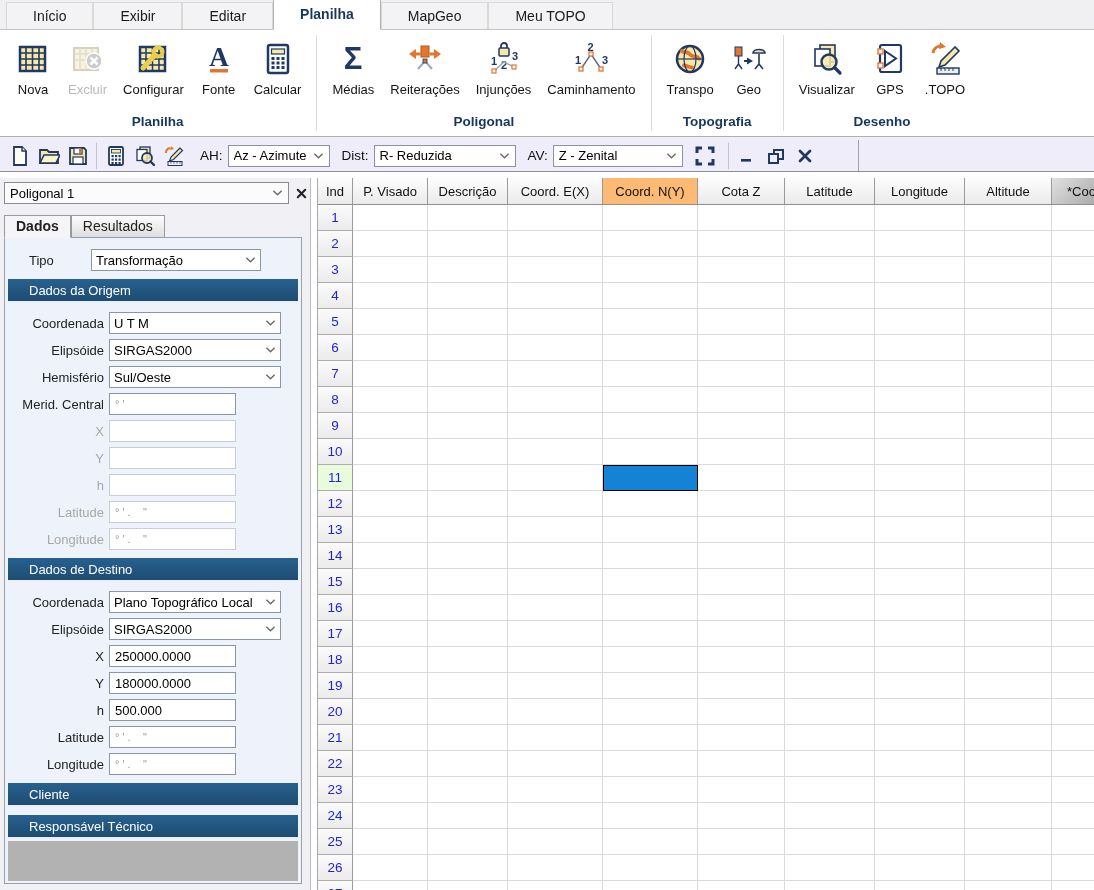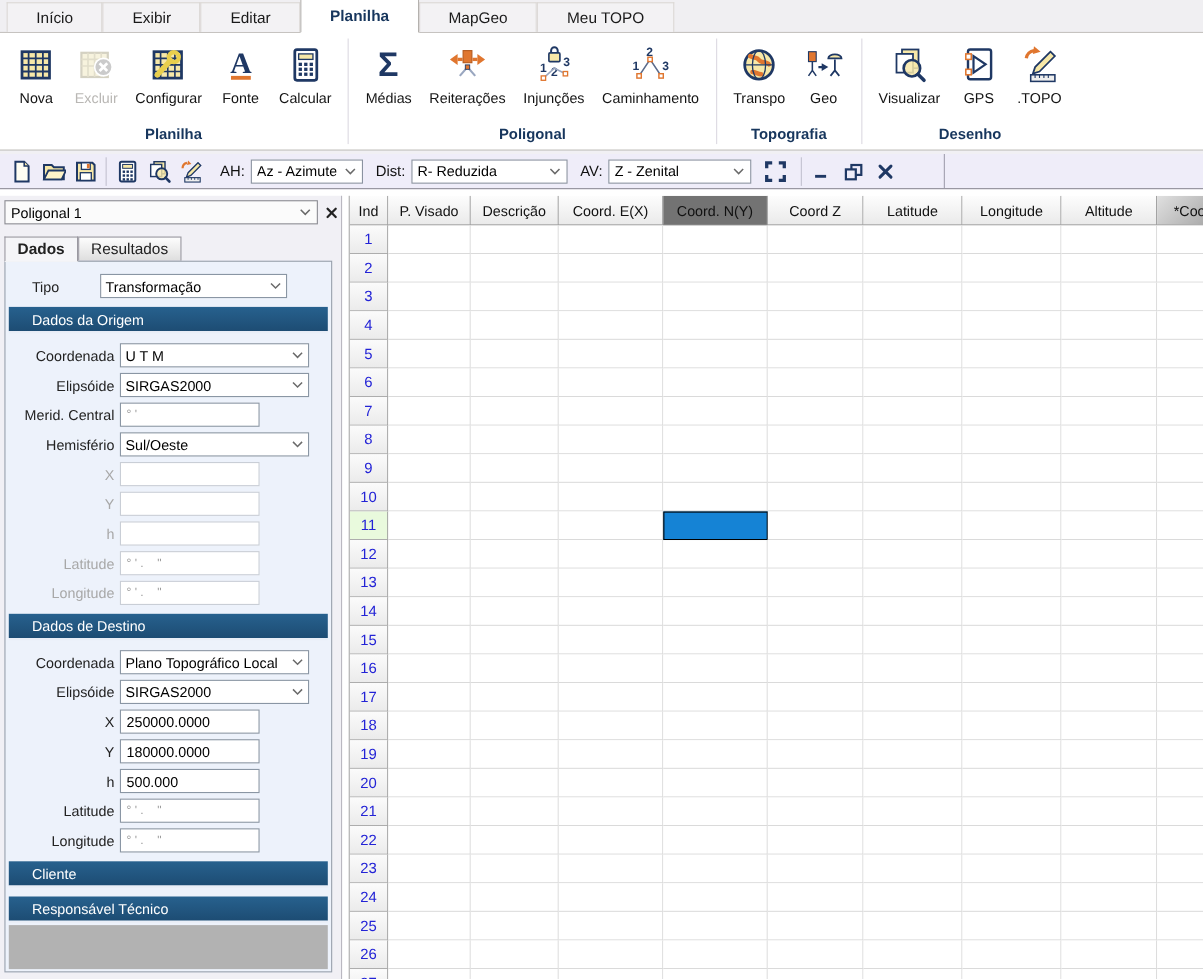--- a/index.html
+++ b/index.html
@@ -55,21 +55,21 @@
   .flabel.muted{color:#a8a8a8;}
   .combo{height:22px;background:#fff;border:1px solid #8a96a4;display:flex;align-items:center;font-size:13px;padding:0 4px;box-sizing:border-box;width:172px;cursor:pointer;}
   .tinput{height:22px;background:#fff;border:1px solid #8a96a4;display:flex;align-items:center;font-size:13px;padding:0 5px;box-sizing:border-box;width:127px;cursor:text;}
   .tinput.disabled{border-color:#c9ced6;cursor:default;}
   .tval{white-space:pre;}
   .tval.muted{color:#9a9a9a;font-size:11px;}
   .gray-footer{position:absolute;bottom:2px;left:3px;right:3px;height:40px;background:#b2b2b2;}
   
   .ghead{display:flex;height:27px;}
   .gh{box-sizing:border-box;height:27px;border-right:1px solid #9a9a9a;border-bottom:1px solid #8e8e8e;background:linear-gradient(#fdfdfd,#eaeaea);display:flex;align-items:center;justify-content:center;font-size:13px;color:#111;flex-shrink:0;cursor:pointer;white-space:nowrap;overflow:hidden;}
-  .gh.highlight{background:#737373;}
+  .gh.highlight{background:#fdba74;}
   .gh.pressed{background:linear-gradient(135deg,#e0e0e0,#9f9f9f);}
   .grow{display:flex;height:26px;}
   .rh{box-sizing:border-box;width:35px;border-right:1px solid #9b9b9b;border-bottom:1px solid #adadad;background:linear-gradient(#fbfbfb,#ebebeb);display:flex;align-items:center;justify-content:center;font-size:13.5px;color:#2323d6;flex-shrink:0;cursor:pointer;}
   .rh.current{background:#e9fadd;}
   .gc{box-sizing:border-box;border-right:1px solid #dadada;border-bottom:1px solid #dadada;flex-shrink:0;background:#fff;cursor:cell;}
   .gc.selected{background:#1583d5;border:1.5px solid #000;}
 </style>
 </head>
 <body>
 
@@ -455,37 +455,37 @@
             <div class="combo">
               <span class="cval">SIRGAS2000</span>
               <span class="chev">
                 <svg viewBox="0 0 12 8">
                   <path d="M1.5 1.5 L6 6 L10.5 1.5" fill="none" stroke="#6a6a6a" stroke-width="1.5"></path>
                 </svg>
               </span>
             </div>
           </div>
           <div class="frow">
-            <span class="flabel">Merid. Central</span>
-            <div class="tinput">
-              <span class="tval muted">° '</span>
-            </div>
-          </div>
-          <div class="frow">
             <span class="flabel">Hemisfério</span>
             <div class="combo">
               <span class="cval">Sul/Oeste</span>
               <span class="chev">
                 <svg viewBox="0 0 12 8">
                   <path d="M1.5 1.5 L6 6 L10.5 1.5" fill="none" stroke="#6a6a6a" stroke-width="1.5"></path>
                 </svg>
               </span>
             </div>
           </div>
           <div class="frow">
+            <span class="flabel">Merid. Central</span>
+            <div class="tinput">
+              <span class="tval muted">° '</span>
+            </div>
+          </div>
+          <div class="frow">
             <span class="flabel muted">X</span>
             <div class="tinput disabled">
               <span class="tval muted"></span>
             </div>
           </div>
           <div class="frow">
             <span class="flabel muted">Y</span>
             <div class="tinput disabled">
               <span class="tval muted"></span>
             </div>
@@ -567,21 +567,21 @@
         </div>
       </div>
     <div class="splitter"></div>
     <div class="grid" id="grid">
         <div class="ghead">
           <div class="gh" style="width: 35px;">Ind</div>
           <div class="gh" style="width: 75px;">P. Visado</div>
           <div class="gh" style="width: 80px;">Descrição</div>
           <div class="gh" style="width: 95px;">Coord. E(X)</div>
           <div class="gh highlight" style="width: 95px;">Coord. N(Y)</div>
-          <div class="gh" style="width: 87px;">Coord Z</div>
+          <div class="gh" style="width: 87px;">Cota Z</div>
           <div class="gh" style="width: 90px;">Latitude</div>
           <div class="gh" style="width: 90px;">Longitude</div>
           <div class="gh" style="width: 87px;">Altitude</div>
           <div class="gh pressed" style="width: 60px;">*Coo</div>
         </div>
         <div class="grow">
           <div class="rh">1</div>
           <div class="gc" style="width: 75px;"></div>
           <div class="gc" style="width: 80px;"></div>
           <div class="gc" style="width: 95px;"></div>

